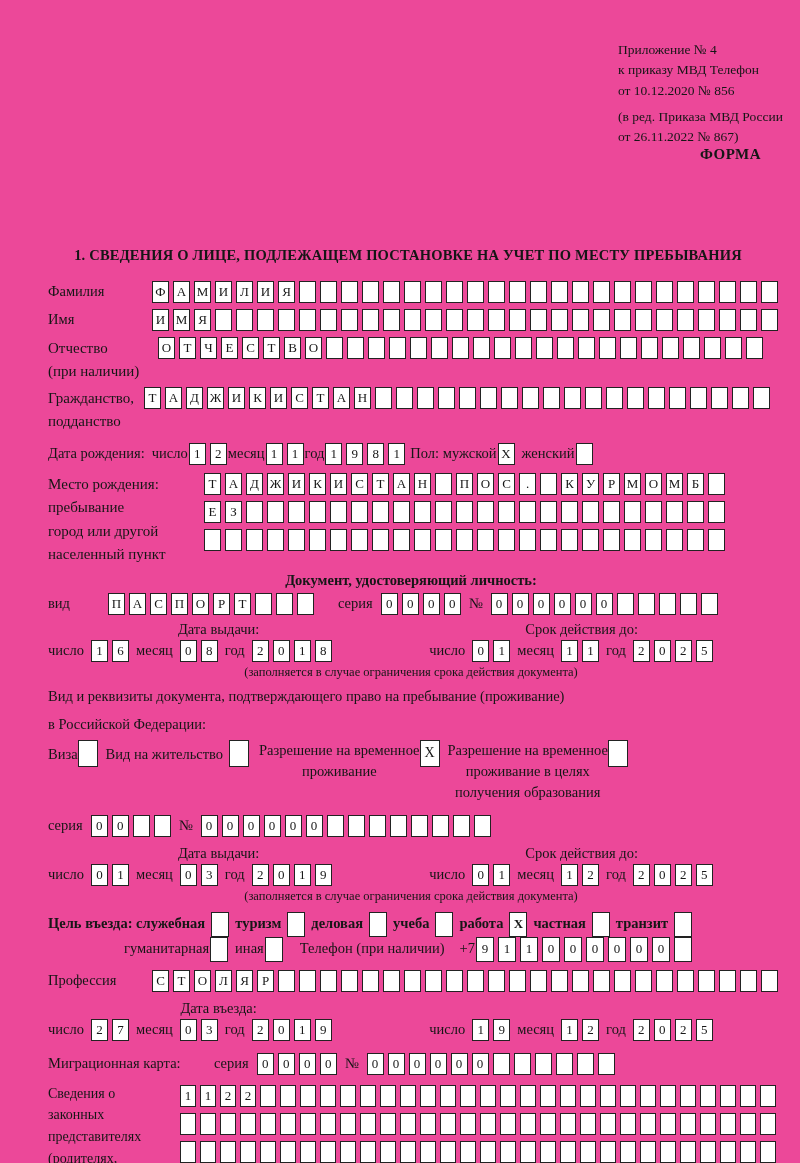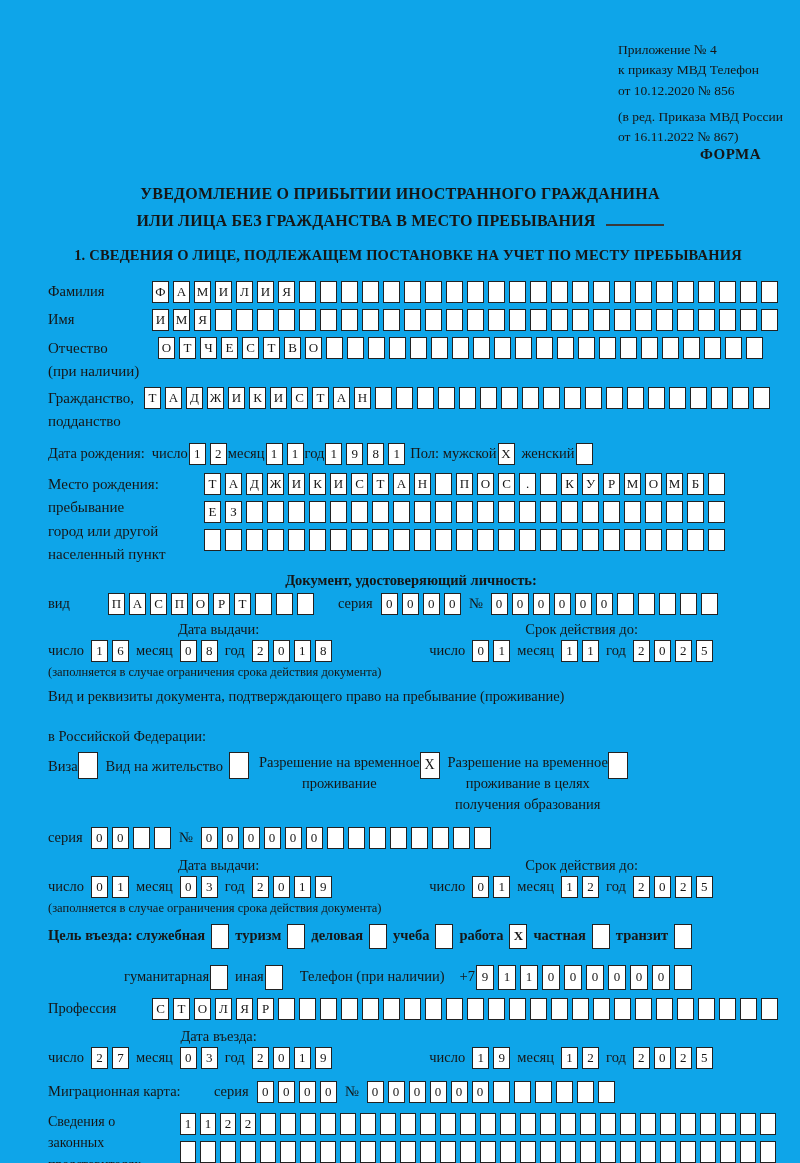--- a/index.html
+++ b/index.html
@@ -1,18 +1,18 @@
 <!DOCTYPE html>
 <html><head>
 <meta charset="utf-8">
 <style>
   * { box-sizing: border-box; }
   html,body { margin:0; padding:0; background:#e8e8e8; }
   body { font-family:"Liberation Serif", serif; color:#161616; }
-  .page { position:relative; width:800px; height:1163px; background:#0ea5e9; margin:0 auto; overflow:hidden; }
+  .page { position:relative; width:800px; height:1163px; background:#ec4899; margin:0 auto; overflow:hidden; }
 
   .hdr { position:absolute; left:618px; top:40px; font-size:13.5px; line-height:1.5; }
   .hdr .gap { margin-top:6px; }
   .forma { position:absolute; left:700px; top:146px; font-weight:700; font-size:15px; letter-spacing:.5px; }
 
   .title { position:absolute; left:0; right:0; top:180px; text-align:center; font-weight:700; font-size:16px; line-height:1.7; letter-spacing:.2px; }
   .uline { display:inline-block; width:58px; border-bottom:2.5px solid #3a3a3a; margin-left:10px; }
 
   .sec { position:absolute; left:40px; right:24px; top:247px; font-weight:700; font-size:14.5px; text-align:center; letter-spacing:.2px; }
 
@@ -29,49 +29,45 @@
   .mid .cell { width:18px; height:25px; }
   .sm  .cell { width:16px; }
 
   .stack { display:flex; flex-direction:column; gap:6px; }
 
   .two-col { display:flex; }
   .col-l { width:47%; text-align:center; font-size:14.5px; }
   .col-r { width:53%; text-align:center; font-size:14.5px; }
   .dategrp { display:flex; align-items:center; gap:7px; justify-content:flex-start; text-align:left; }
 
-  .note-r { text-align:left; font-size:12.5px; margin-top:3px; }
+  .note-r { text-align:center; font-size:12.5px; margin-top:3px; }
 
   .plain { font-size:14.5px; line-height:1.5; }
   .center-bold { text-align:center; font-weight:700; font-size:14.5px; }
 
   .permits { display:flex; align-items:flex-start; gap:0; }
   .permits .t { padding-top:4px; }
   .twoLine, .threeLine { text-align:center; font-size:14.5px; line-height:1.45; flex:none; }
 
   .g6 { gap:6px;font-weight:bold; } .g7 { gap:1px; } .g8 { gap:8px; }
 </style>
 </head>
 <body>
 
 <div class="page">
 
   <div class="hdr">
     <div>Приложение № 4</div>
     <div>к приказу МВД Телефон</div>
     <div>от 10.12.2020 № 856</div>
     <div class="gap">(в ред. Приказа МВД России</div>
-    <div>от 16.11.2022 № 867)</div>
+    <div>от 26.11.2022 № 867)</div>
   </div>
   <div class="forma">ФОРМА</div>
 
-  <div class="title">
-    <div>УВЕДОМЛЕНИЕ О ПРИБЫТИИ ИНОСТРАННОГО ГРАЖДАНИНА</div>
-    <div><span>ИЛИ ЛИЦА БЕЗ ГРАЖДАНСТВА В МЕСТО ПРЕБЫВАНИЯ</span><span class="uline"></span></div>
-  </div>
 
   <div class="sec">1. СВЕДЕНИЯ О ЛИЦЕ, ПОДЛЕЖАЩЕМ ПОСТАНОВКЕ НА УЧЕТ ПО МЕСТУ ПРЕБЫВАНИЯ</div>
 
   <div class="content">
 
     <div class="row" style="margin-top:2px">
       <span class="lbl" style="width:82px">Фамилия</span>
       <span class="cells">
           <span class="cell">Ф</span>
           <span class="cell">А</span>
@@ -419,21 +415,21 @@
             <span class="cell">2</span>
             <span class="cell">0</span>
             <span class="cell">2</span>
             <span class="cell">5</span>
           </span>
       </div>
     </div>
     <div class="note-r">(заполняется в случае ограничения срока действия документа)</div>
 
     <div class="plain" style="margin-top:6px">Вид и реквизиты документа, подтверждающего право на пребывание (проживание)</div>
-    <div class="plain" style="margin-top:18px">в Российской Федерации:</div>
+    <div class="plain" style="margin-top:6px">в Российской Федерации:</div>
 
     <div class="permits big" style="margin-top:4px">
       <span class="t">Виза</span>
       <span class="cells">
           <span class="cell"></span>
         </span>
       <span class="t" style="margin-left:8px">Вид на жительство</span>
       <span class="cells" style="margin-left:6px">
           <span class="cell"></span>
         </span>
@@ -551,21 +547,21 @@
       <span class="t">частная</span>
       <span class="cells">
           <span class="cell"></span>
         </span>
       <span class="t">транзит</span>
       <span class="cells">
           <span class="cell"></span>
         </span>
     </div>
 
-    <div class="row g7 mid" style="margin-top:16px; padding-left:76px">
+    <div class="row g7 mid" style="margin-top:0; padding-left:76px">
       <span class="t">гуманитарная</span>
       <span class="cells">
           <span class="cell"></span>
         </span>
       <span class="t" style="margin-left:6px">иная</span>
       <span class="cells">
           <span class="cell"></span>
         </span>
       <span class="t" style="margin-left:16px">Телефон (при наличии)</span>
       <span class="t" style="margin-left:14px">+7</span>

